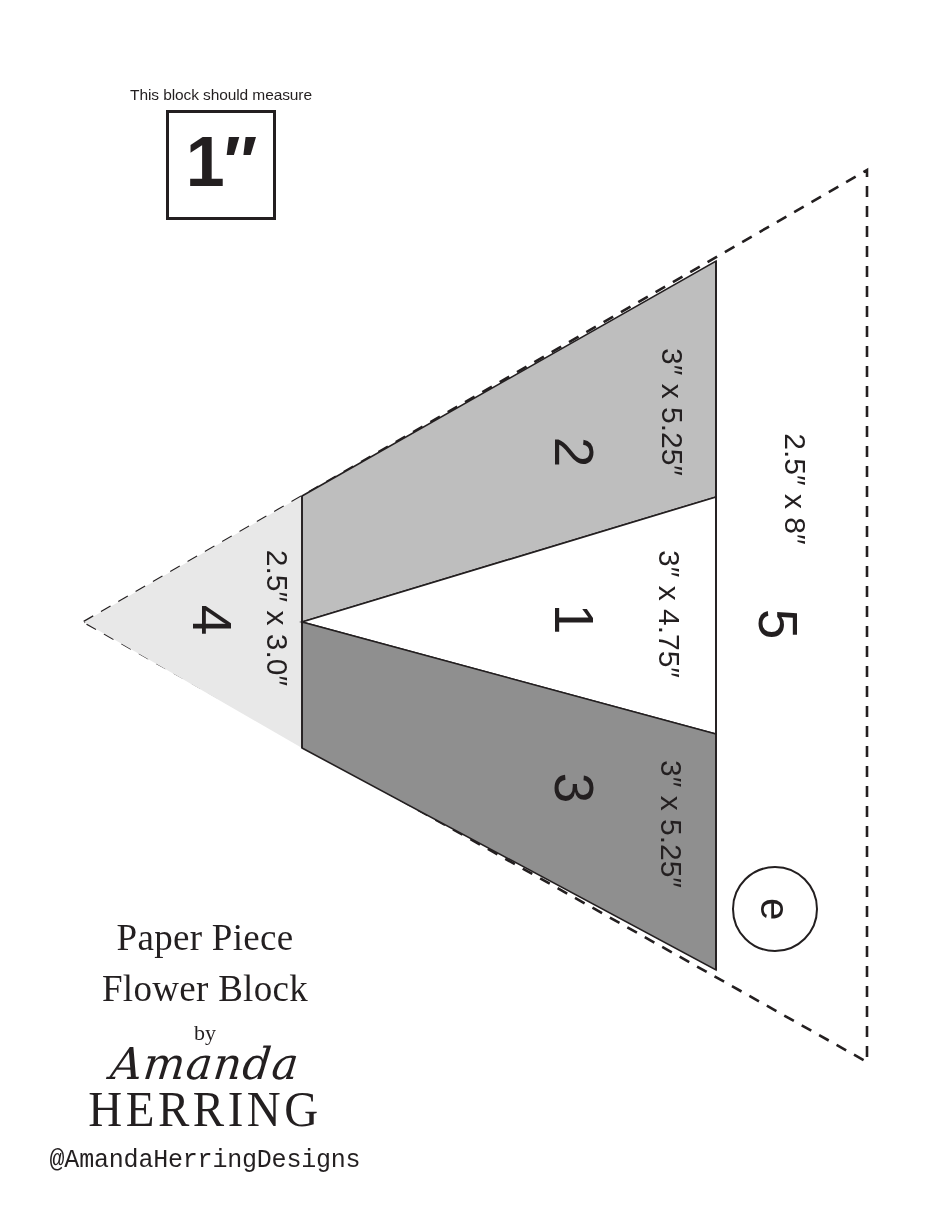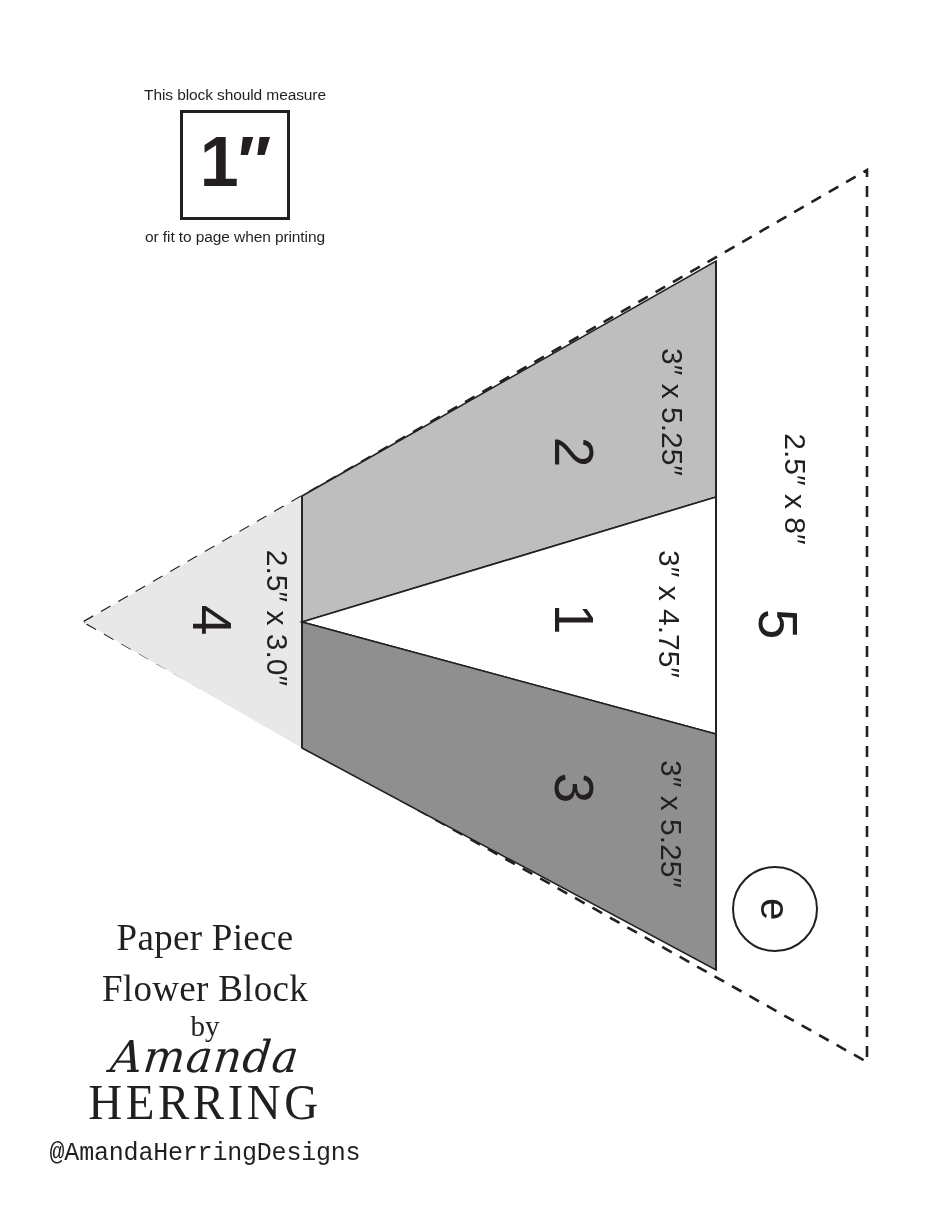--- a/index.html
+++ b/index.html
@@ -21,21 +21,21 @@
     position: absolute;
     top: 0; left: 0;
     width: 950px;
     height: 1230px;
     background: #ffffff;
   }
 
   
   .scale-block {
     position: absolute;
-    left: 70px;
+    left: 56px;
     top: 84px;
     width: 330px;
     text-align: center;
   }
   .scale-note {
     font-family: "Liberation Sans", sans-serif;
     font-size: 15.5px;
     line-height: 21px;
     color: #231f20;
     letter-spacing: -0.1px;
@@ -102,24 +102,24 @@
   }
   .brand-title {
     font-family: "Liberation Serif", serif;
     font-size: 37px;
     line-height: 51px;
     color: #231f20;
     letter-spacing: 0.3px;
   }
   .brand-by {
     font-family: "Liberation Serif", serif;
-    font-size: 29px;
+    font-size: 22px;
     line-height: 24px;
     color: #231f20;
-    margin-top: 0;
+    margin-top: 7px;
   }
   .brand-script {
     font-family: "DejaVu Serif", serif;
     font-style: italic;
     font-size: 44px;
     line-height: 46px;
     color: #231f20;
     letter-spacing: 1px;
     transform: skewX(-6deg);
     margin-top: -4px;
@@ -150,21 +150,20 @@
   <div class="scale-block">
     <div class="scale-note scale-note-top">
       <div>This block should measure</div>
     </div>
 
     <div class="scale-square">
       <span class="scale-square-label">1″</span>
     </div>
 
     <div class="scale-note scale-note-bottom">
-      <div>or fit to page when printing</div>
     </div>
   </div>
 
   <svg id="pattern-svg" viewBox="0 0 950 1230">
 
     <polygon points="84,622 867,170 867,1062" fill="none" stroke="#231f20" stroke-width="2.6" stroke-dasharray="11 9" stroke-linejoin="miter"></polygon>
 
     <polygon points="84,622 302,496 302,748" fill="#e8e8e8" stroke="none"></polygon>
 
     <polygon points="302,496 716,261 716,497 302,622" fill="#bebebe" stroke="#231f20" stroke-width="1.6" stroke-linejoin="miter"></polygon>

